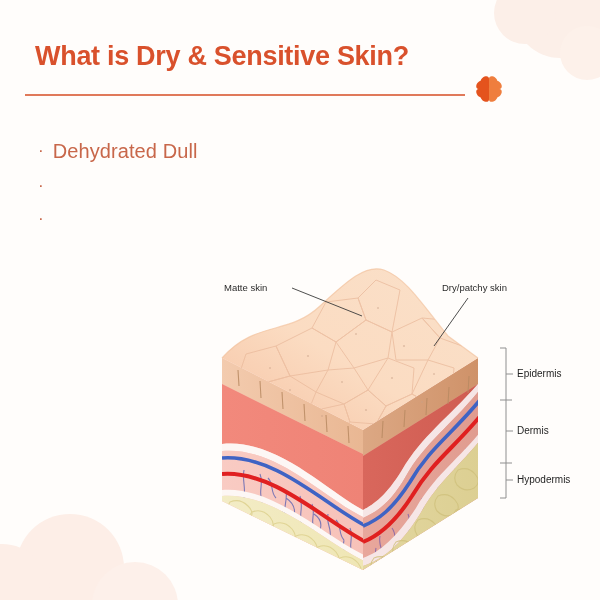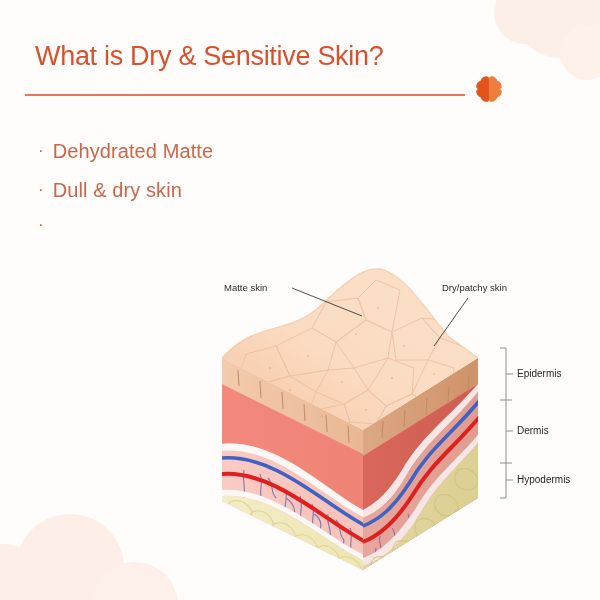--- a/index.html
+++ b/index.html
@@ -15,21 +15,21 @@
   #blob-tr-a{width:92px;height:92px;right:-6px;top:-34px;background:#fcefe8;}
   #blob-tr-b{width:62px;height:62px;right:44px;top:-18px;background:#fcefe8;}
   #blob-tr-c{width:54px;height:54px;right:-14px;top:26px;background:#fdf1ea;}
   #blob-bl-a{width:108px;height:108px;left:16px;bottom:-22px;background:#fdeee7;}
   #blob-bl-b{width:96px;height:96px;left:-46px;bottom:-40px;background:#fdeee7;}
   #blob-bl-c{width:86px;height:86px;left:92px;bottom:-48px;background:#fdf0ea;}
 
   
   #page-title{
     position:absolute;left:35px;top:41px;
-    font-size:27px;font-weight:normal;letter-spacing:-.3px;
+    font-size:27px;font-weight:bold;letter-spacing:-.3px;
     color:#d9512c;white-space:nowrap;
   }
   #title-rule{
     position:absolute;left:25px;top:94px;width:440px;height:2px;
     background:#e0795a;
   }
   #plus-icon{position:absolute;left:474px;top:74px;width:30px;height:30px;}
 
   
   #bullet-list{position:absolute;left:38px;top:140px;width:330px;}
@@ -73,25 +73,24 @@
       <path d="M15 15 L15 25.4 C15 27.0 13.6 28.1 11.6 27.7 C8.6 27.1 6.4 24.6 6.4 21.4 C6.4 19.4 7.4 17.6 9.0 16.4 L15 15 Z" fill="#e4531d"></path>
       <path d="M15 15 L4.6 15 C3.0 15 1.9 13.6 2.3 11.6 C2.9 8.6 5.4 6.4 8.6 6.4 C10.6 6.4 12.4 7.4 13.6 9.0 L15 15 Z" fill="#e4531d"></path>
       <path d="M15 15 L25.4 15 C27.0 15 28.1 13.6 27.7 11.6 C27.1 8.6 24.6 6.4 21.4 6.4 C19.4 6.4 17.6 7.4 16.4 9.0 L15 15 Z" fill="#ef7e3e"></path>
       <path d="M15 15 L15 25.4 C15 27.0 16.4 28.1 18.4 27.7 C21.4 27.1 23.6 24.6 23.6 21.4 C23.6 19.4 22.6 17.6 21.0 16.4 L15 15 Z" fill="#ef7e3e"></path>
     </g>
   </svg>
 
   <div id="bullet-list">
     <div class="bullet-row">
       <span class="bullet-dot">·</span>
-      <span class="bullet-text">Dehydrated Matte</span>
+      <span class="bullet-text">Dehydrated Dull</span>
     </div>
     <div class="bullet-row">
       <span class="bullet-dot">·</span>
-      <span class="bullet-text">Dull &amp; dry skin</span>
     </div>
     <div class="bullet-row">
       <span class="bullet-dot">·</span>
     </div>
   </div>
 
   <div id="skin-diagram">
   <svg width="420" height="330" viewBox="0 0 420 330">
     <defs>
       <linearGradient id="gTop" x1="0" y1="1" x2="1" y2="0">

